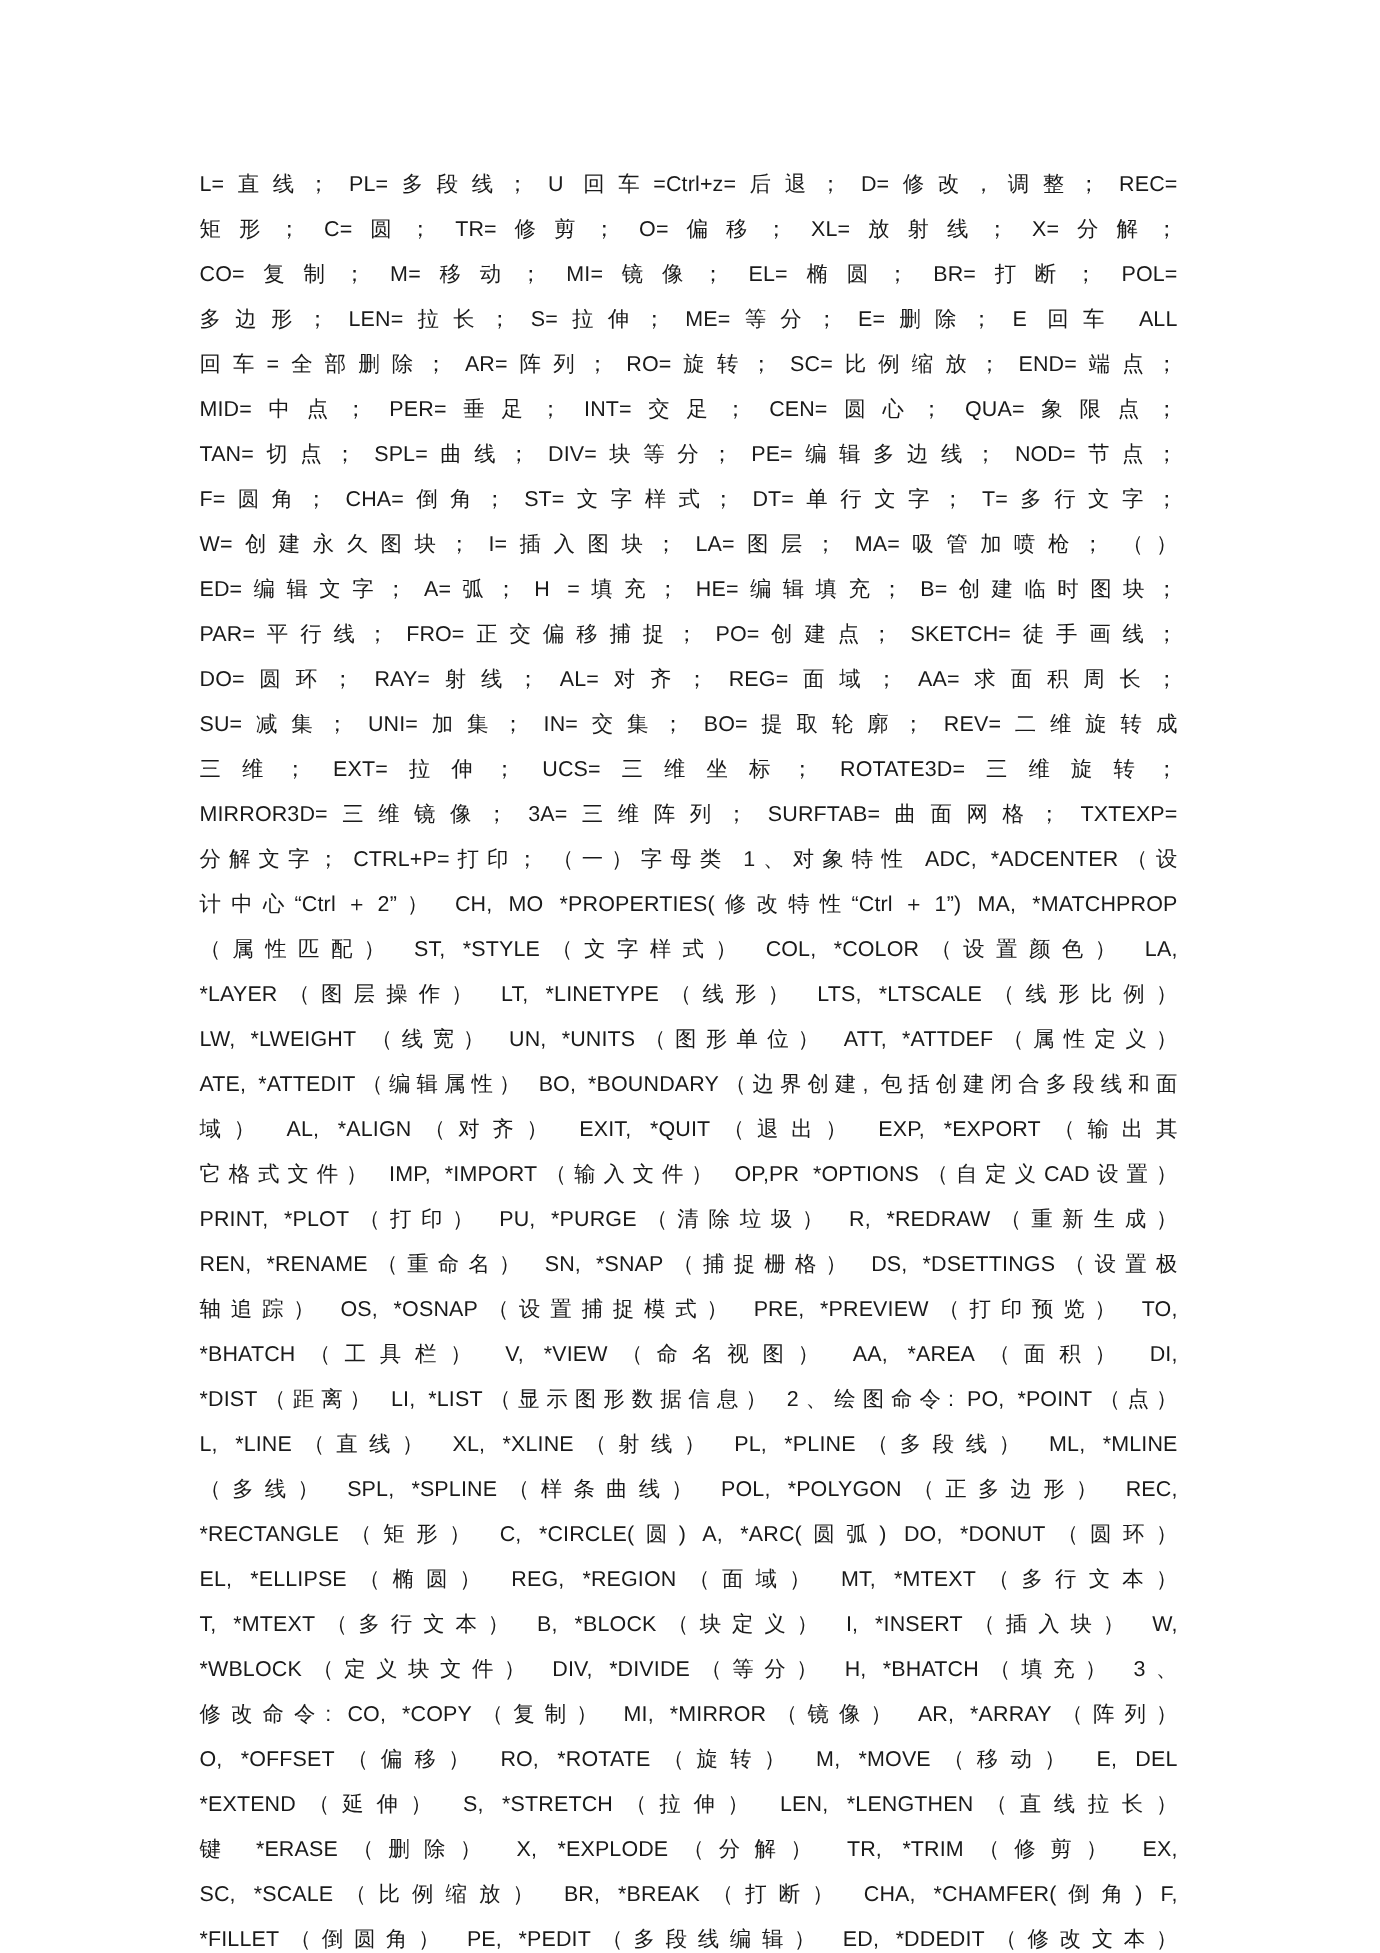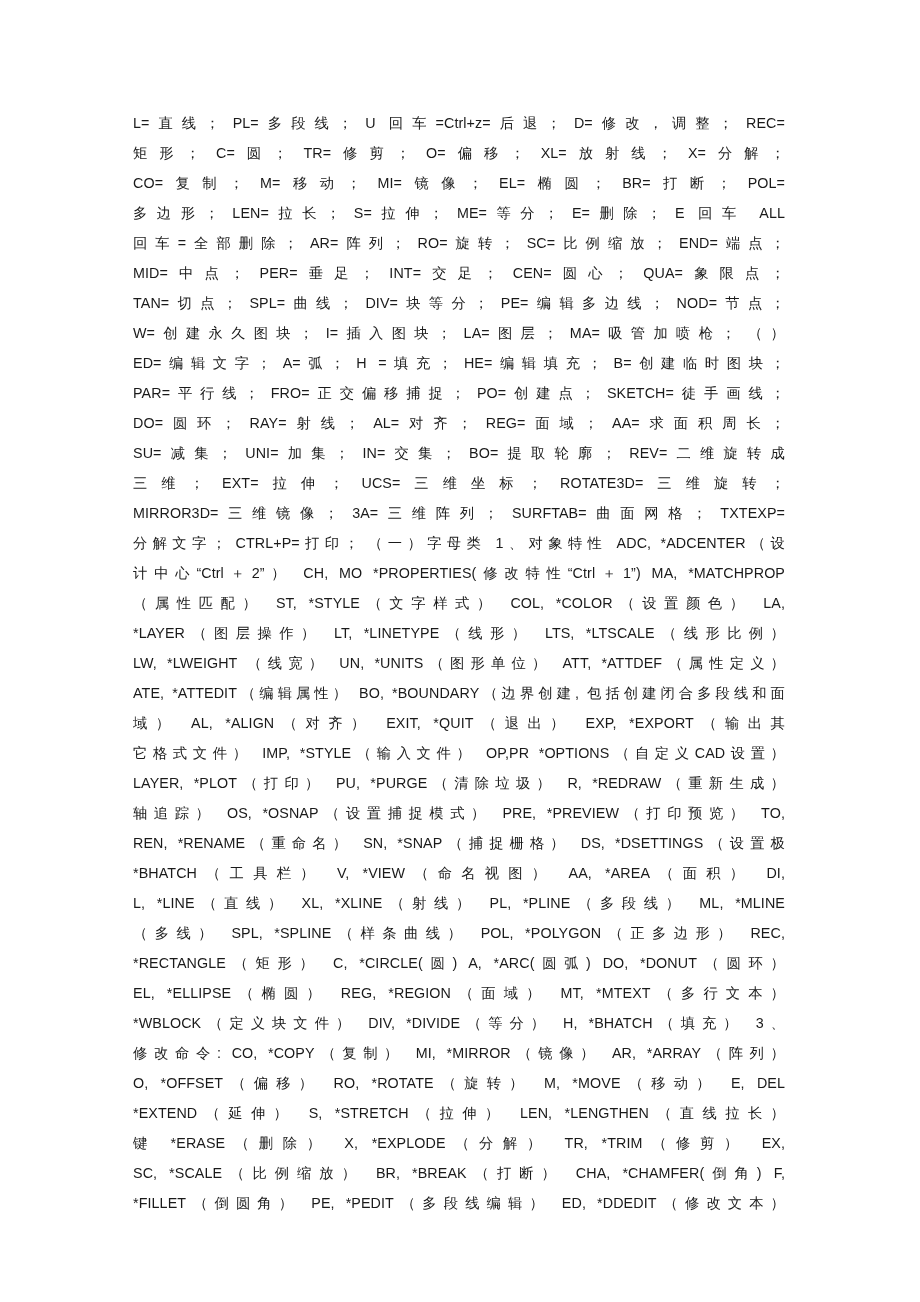--- a/index.html
+++ b/index.html
@@ -70,20 +70,23 @@
     <div class="para">
       <span class="line">回车=全部删除；        AR=阵列；        RO=旋转；        SC=比例缩放；        END=端点；</span>
     </div>
     <div class="para">
       <span class="line">MID=中点；        PER=垂足；        INT=交足；        CEN=圆心；        QUA=象限点；</span>
     </div>
     <div class="para">
       <span class="line">TAN=切点；        SPL=曲线；        DIV=块等分；        PE=编辑多边线；        NOD=节点；</span>
     </div>
     <div class="para">
+      <span class="line">F=圆角；        CHA=倒角；        ST=文字样式；        DT=单行文字；        T=多行文字；</span>
+    </div>
+    <div class="para">
       <span class="line">W=创建永久图块；        I=插入图块；        LA=图层；        MA=吸管加喷枪；        （）</span>
     </div>
     <div class="para">
       <span class="line">ED=编辑文字；        A=弧；        H =填充；        HE=编辑填充；        B=创建临时图块；</span>
     </div>
     <div class="para">
       <span class="line">PAR=平行线；        FRO=正交偏移捕捉；        PO=创建点；        SKETCH=徒手画线；</span>
     </div>
     <div class="para">
       <span class="line">DO=圆环；        RAY=射线；        AL=对齐；        REG=面域；        AA=求面积周长；</span>
@@ -112,45 +115,51 @@
     <div class="para">
       <span class="line">LW, *LWEIGHT （线宽）        UN, *UNITS（图形单位）        ATT, *ATTDEF（属性定义）</span>
     </div>
     <div class="para">
       <span class="line">ATE, *ATTEDIT（编辑属性）        BO, *BOUNDARY（边界创建, 包括创建闭合多段线和面</span>
     </div>
     <div class="para">
       <span class="line">域）        AL, *ALIGN（对齐）        EXIT, *QUIT（退出）        EXP, *EXPORT（输出其</span>
     </div>
     <div class="para">
-      <span class="line">它格式文件）        IMP, *STYLE（输入文件）        OP,PR *OPTIONS（自定义CAD设置）</span>
+      <span class="line">它格式文件）        IMP, *IMPORT（输入文件）        OP,PR *OPTIONS（自定义CAD设置）</span>
     </div>
     <div class="para">
-      <span class="line">LAYER, *PLOT（打印）        PU, *PURGE（清除垃圾）        R, *REDRAW（重新生成）</span>
+      <span class="line">PRINT, *PLOT（打印）        PU, *PURGE（清除垃圾）        R, *REDRAW（重新生成）</span>
+    </div>
+    <div class="para">
+      <span class="line">REN, *RENAME（重命名）        SN, *SNAP（捕捉栅格）        DS, *DSETTINGS（设置极</span>
     </div>
     <div class="para">
       <span class="line">轴追踪）        OS, *OSNAP（设置捕捉模式）        PRE, *PREVIEW（打印预览）        TO,</span>
     </div>
     <div class="para">
-      <span class="line">REN, *RENAME（重命名）        SN, *SNAP（捕捉栅格）        DS, *DSETTINGS（设置极</span>
+      <span class="line">*BHATCH（工具栏）        V, *VIEW（命名视图）        AA, *AREA（面积）        DI,</span>
     </div>
     <div class="para">
-      <span class="line">*BHATCH（工具栏）        V, *VIEW（命名视图）        AA, *AREA（面积）        DI,</span>
+      <span class="line">*DIST（距离）        LI, *LIST（显示图形数据信息）        2、绘图命令: PO, *POINT（点）</span>
     </div>
     <div class="para">
       <span class="line">L, *LINE（直线）        XL, *XLINE（射线）        PL, *PLINE（多段线）        ML, *MLINE</span>
     </div>
     <div class="para">
       <span class="line">（多线）        SPL, *SPLINE（样条曲线）        POL, *POLYGON（正多边形）        REC,</span>
     </div>
     <div class="para">
       <span class="line">*RECTANGLE（矩形）        C, *CIRCLE(圆)        A, *ARC(圆弧)        DO, *DONUT（圆环）</span>
     </div>
     <div class="para">
       <span class="line">EL, *ELLIPSE（椭圆）        REG, *REGION（面域）        MT, *MTEXT（多行文本）</span>
+    </div>
+    <div class="para">
+      <span class="line">T, *MTEXT（多行文本）        B, *BLOCK（块定义）        I, *INSERT（插入块）        W,</span>
     </div>
     <div class="para">
       <span class="line">*WBLOCK（定义块文件）        DIV, *DIVIDE（等分）        H, *BHATCH（填充）        3、</span>
     </div>
     <div class="para">
       <span class="line">修改命令:  CO, *COPY（复制）        MI, *MIRROR（镜像）        AR, *ARRAY（阵列）</span>
     </div>
     <div class="para">
       <span class="line">O, *OFFSET（偏移）        RO, *ROTATE（旋转）        M, *MOVE（移动）        E, DEL</span>
     </div>

